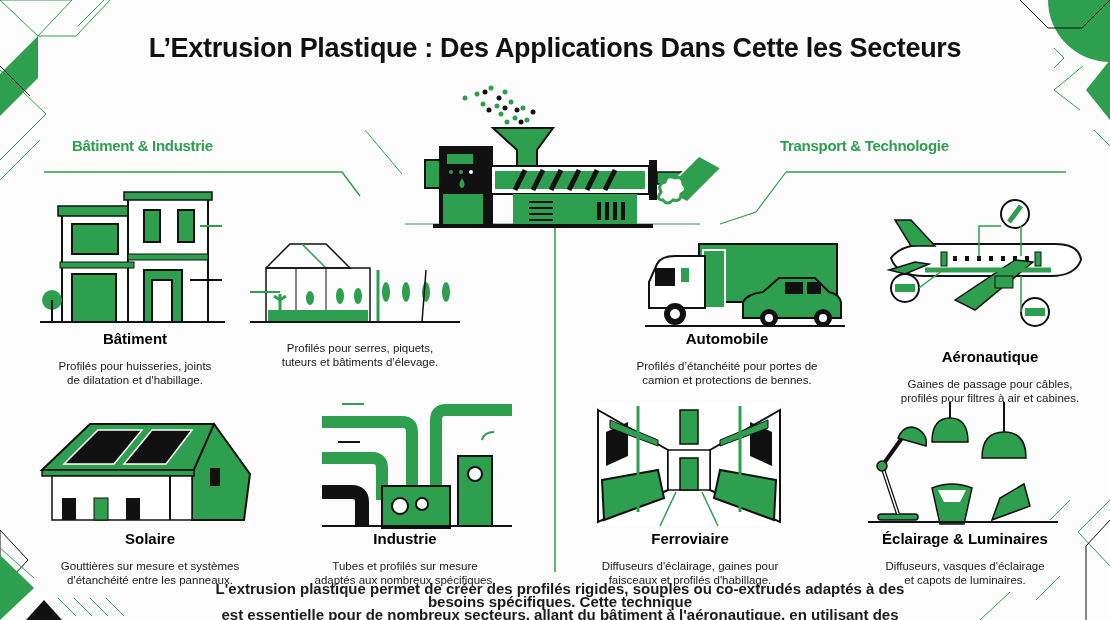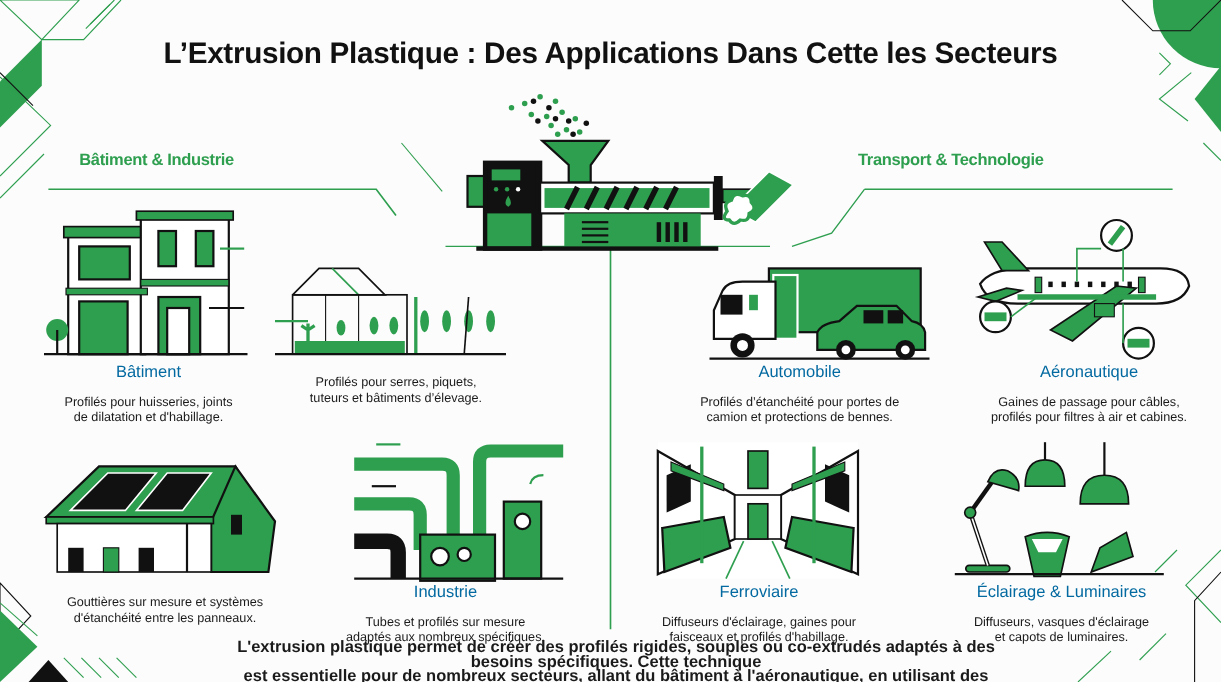--- a/index.html
+++ b/index.html
@@ -1,21 +1,21 @@
 <!DOCTYPE html>
 <html><head>
 <meta charset="utf-8">
 <style>
   *{box-sizing:border-box;margin:0;padding:0}
   html,body{width:1110px;height:620px;overflow:hidden;background:#fbfcfb}
   body{position:relative;font-family:"Liberation Sans","DejaVu Sans",sans-serif;color:#111}
   .title{position:absolute;left:0;right:0;top:33px;text-align:center;font-size:27px;font-weight:bold;letter-spacing:-0.3px;color:#111}
   .sec-head{position:absolute;font-size:15px;font-weight:bold;color:#2e9e4f;letter-spacing:-0.3px}
   .card{position:absolute;text-align:center}
-  .card .ct{font-size:15px;font-weight:normal;color:#0369a1;line-height:18px}
+  .card .ct{font-size:15px;font-weight:bold;color:#000000;line-height:18px}
   .card .cd{font-size:11.5px;font-weight:normal;color:#1a1a1a;line-height:14px;margin-top:11px;white-space:pre-line}
   .footer{position:absolute;left:200px;width:720px;top:582px;text-align:center;font-size:15px;font-weight:bold;color:#1a1a1a;line-height:13px;white-space:pre-line}
   svg.ill{position:absolute;overflow:visible}
   .deco{position:absolute;left:0;top:0;width:1110px;height:620px;pointer-events:none}
 </style>
 </head>
 <body>
 
 <svg class="deco" viewBox="0 0 1110 620">
 
@@ -286,35 +286,36 @@
 <div class="card" style="left:30px;width:210px;top:330px">
   <div class="ct">Bâtiment</div>
   <div class="cd">Profilés pour huisseries, joints
 de dilatation et d'habillage.</div>
 </div>
 <div class="card" style="left:255px;width:210px;top:330px">
   <div class="cd">Profilés pour serres, piquets,
 tuteurs et bâtiments d’élevage.</div>
 </div>
 <div class="card" style="left:30px;width:240px;top:530px">
+  <div class="ct">Solaire</div>
   <div class="cd">Gouttières sur mesure et systèmes
 d'étanchéité entre les panneaux.</div>
 </div>
 <div class="card" style="left:290px;width:230px;top:530px">
   <div class="ct">Industrie</div>
   <div class="cd">Tubes et profilés sur mesure
 adaptés aux nombreux spécifiques.</div>
 </div>
 
 <div class="card" style="left:612px;width:230px;top:330px">
   <div class="ct">Automobile</div>
   <div class="cd">Profilés d’étanchéité pour portes de
 camion et protections de bennes.</div>
 </div>
-<div class="card" style="left:870px;width:240px;top:330px">
+<div class="card" style="left:870px;width:240px;top:348px">
   <div class="ct">Aéronautique</div>
   <div class="cd">Gaines de passage pour câbles,
 profilés pour filtres à air et cabines.</div>
 </div>
 <div class="card" style="left:575px;width:230px;top:530px">
   <div class="ct">Ferroviaire</div>
   <div class="cd">Diffuseurs d'éclairage, gaines pour
 faisceaux et profilés d'habillage.</div>
 </div>
 <div class="card" style="left:850px;width:230px;top:530px">

